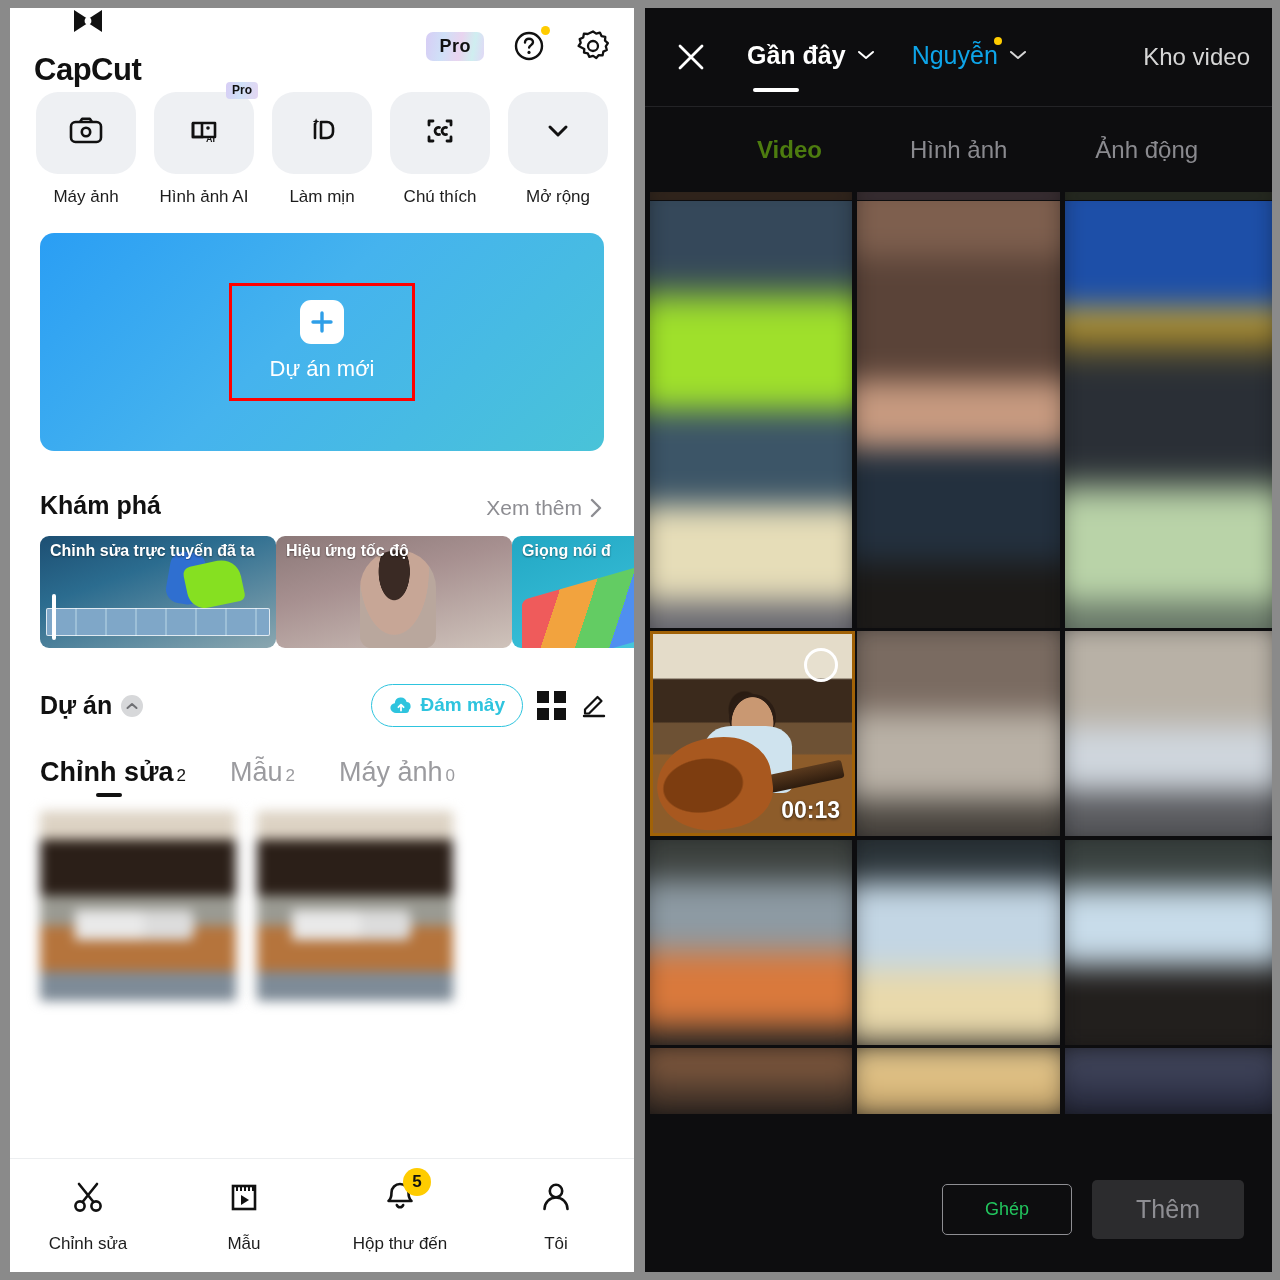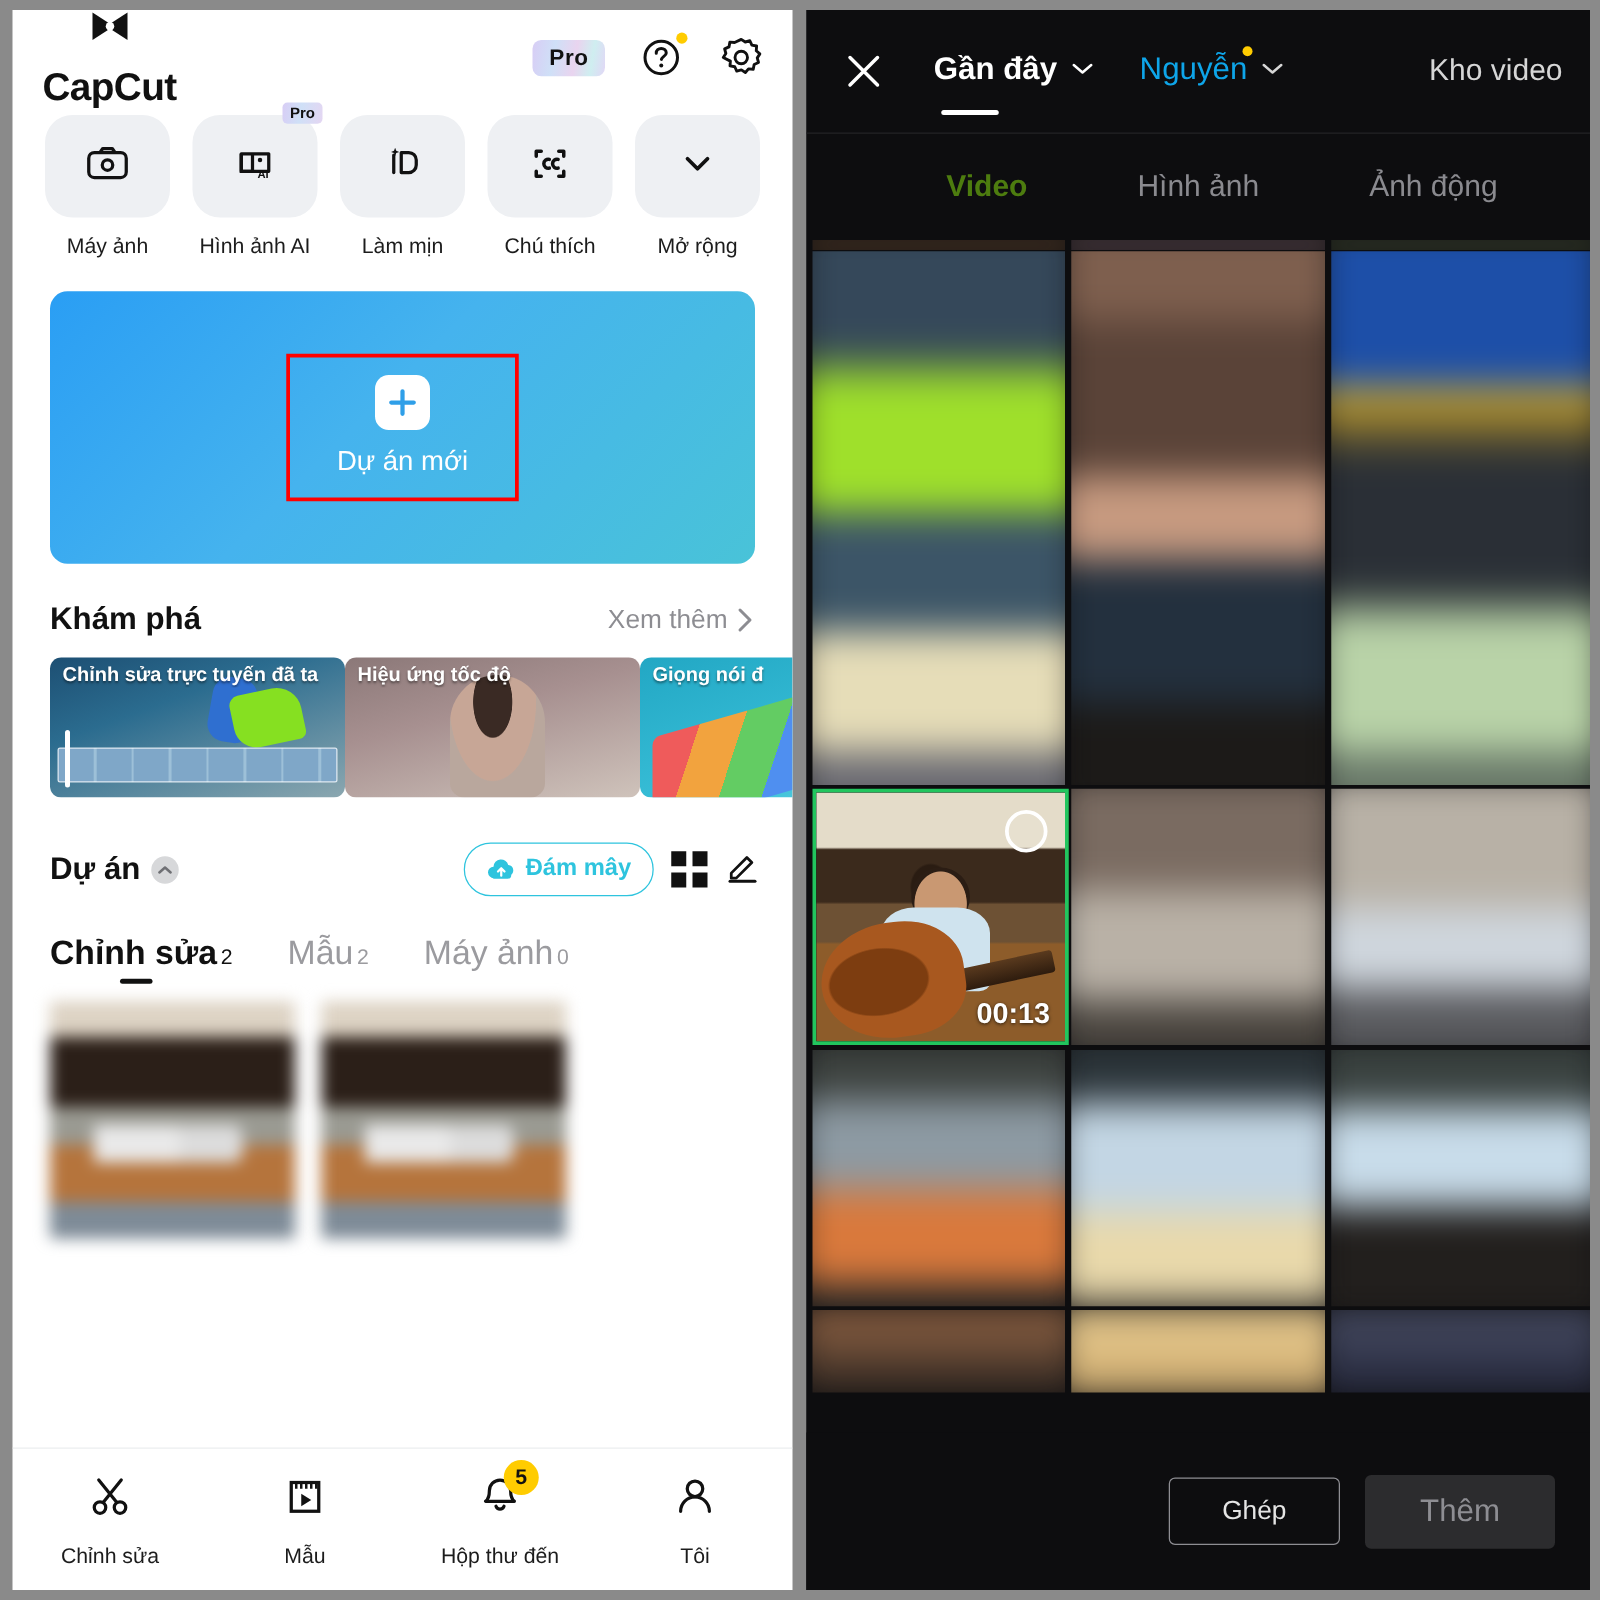--- a/index.html
+++ b/index.html
@@ -84,23 +84,23 @@
   .plus-tile {
     width: 44px; height: 44px;
     background: #fff; border-radius: 11px;
     display: flex; align-items: center; justify-content: center;
   }
   .plus-tile svg { display: block; }
   .banner-label { margin-top: 12px; font-size: 22px; color: #fff; }
 
   
   .section-head {
-    display: flex; align-items: center;
+    display: flex; align-items: flex-end;
     padding: 0 30px;
-    margin-top: 30px;
+    margin-top: 40px;
   }
   .section-title { font-size: 25px; font-weight: bold; color: #111; }
   .see-more { margin-left: auto; display: flex; align-items: center; gap: 7px; font-size: 21px; color: #8d8d92; }
 
   .explore-row { display: flex; padding: 16px 0 0 30px; overflow: hidden; }
   .explore-card {
     position: relative;
     flex: 0 0 236px; height: 112px;
     border-radius: 9px; overflow: hidden;
   }
@@ -209,21 +209,21 @@
   .src-dot { position: absolute; top: -4px; right: 26px; width: 8px; height: 8px; border-radius: 50%; background: #ffcc00; }
   .rp-store { margin-left: auto; font-size: 24px; color: #d6d6d6; }
 
   .rp-tabs { flex: 0 0 86px; display: flex; align-items: center; border-top: 1px solid #232326; padding-left: 112px; gap: 88px; }
   .rp-tab { font-size: 24px; color: #8a8a8f; }
   .rp-tab.active { color: #4d7c0f; font-weight: bold; }
 
   .media-grid { position: relative; flex: 1 1 auto; overflow: hidden; }
   .media-cell { position: absolute; overflow: hidden; }
   .media-img { width: 100%; height: 100%; filter: blur(13px); transform: scale(1.12); }
-  .sel-cell { position: absolute; border: 3px solid #22c55e; overflow: hidden; text-decoration: underline; }
+  .sel-cell { position: absolute; border: 3px solid #a16207; overflow: hidden; text-decoration: underline; }
   .sel-img {
     width: 100%; height: 100%;
     background:
       radial-gradient(ellipse at 46% 38%, #2a1c12 0 10%, transparent 11%),
       linear-gradient(180deg,#e4dcc9 0 22%,#3b2a1c 23% 44%,#6d5134 45% 60%,#8d5c2a 61% 100%);
     position: relative;
   }
   .guitar-body { position: absolute; left: 2%; bottom: 2%; width: 58%; height: 46%; background: radial-gradient(ellipse at 40% 50%, #7d3d10 0 40%, #a8581f 42% 100%); border-radius: 50% 44% 40% 50%; transform: rotate(-8deg); }
   .guitar-neck { position: absolute; left: 40%; bottom: 22%; width: 56%; height: 9%; background: linear-gradient(180deg,#5a3a1e,#2e1c0e); transform: rotate(-12deg); border-radius: 3px; }
   .person-shirt { position: absolute; left: 26%; top: 46%; width: 44%; height: 34%; background: #cfe3ee; border-radius: 30% 30% 10% 10%; }
@@ -235,21 +235,21 @@
   }
   .sel-dur {
     position: absolute; right: 12px; bottom: 9px;
     font-size: 23px; font-weight: bold; color: #fff;
     text-shadow: 0 1px 3px rgba(0,0,0,.7);
   }
 
   .rp-footer { flex: 0 0 126px; display: flex; align-items: center; justify-content: flex-end; gap: 20px; padding: 0 28px; background: #0d0d0f; }
   .btn-outline {
     border: 1.6px solid #8e8e93; border-radius: 5px;
-    padding: 14px 42px; font-size: 21px; color: #e5e5e5;
+    padding: 14px 42px; font-size: 18px; color: #22c55e;
   }
   .btn-fill {
     background: #2c2c2e; border-radius: 5px;
     padding: 15px 44px; font-size: 25px; color: #8e8e93;
   }
 </style>
 </head>
 <body>
 
 <div class="screen">

